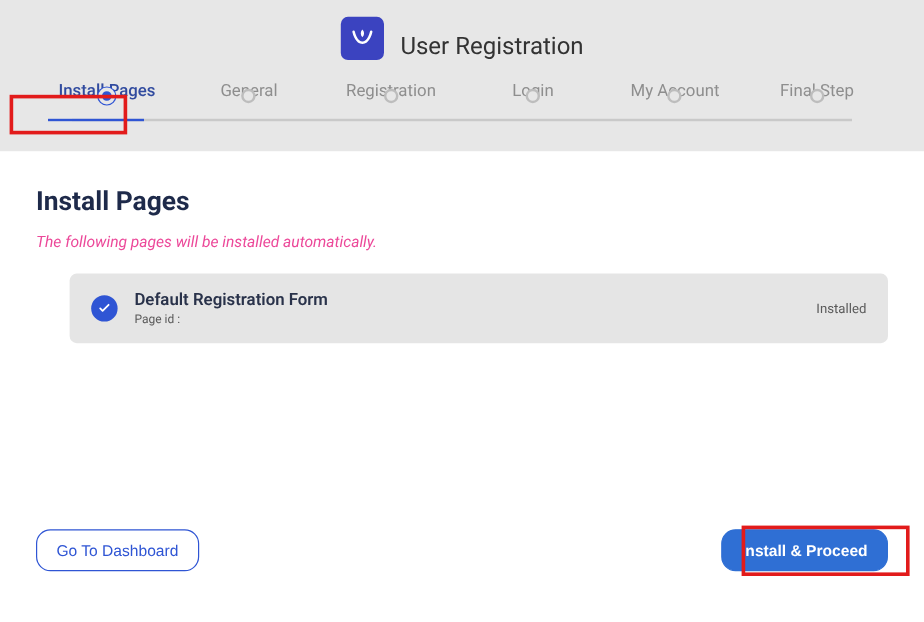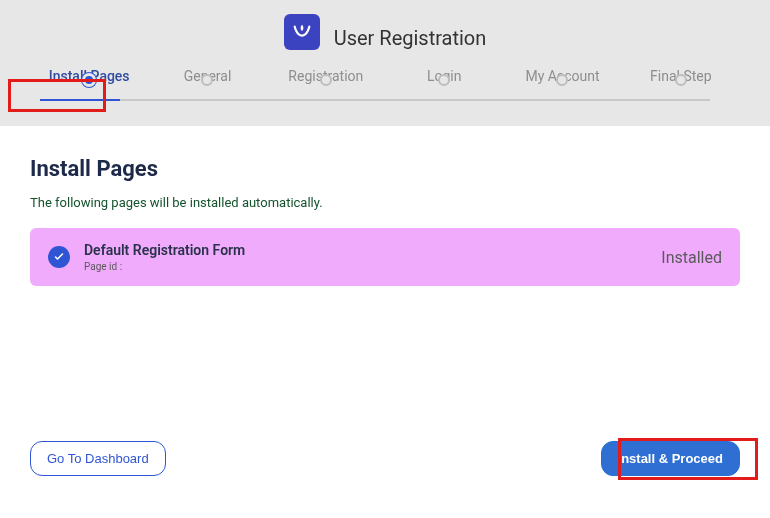--- a/index.html
+++ b/index.html
@@ -111,35 +111,37 @@
   .content {
     padding: 30px 30px 0 30px;
   }
   .page-title {
     font-size: 22px;
     font-weight: 700;
     color: #1e2a4a;
     margin-bottom: 14px;
   }
   .subtitle {
-    color: #14532d;
+    font-style: italic;
+    color: #ec4899;
     font-size: 13px;
     margin-bottom: 18px;
     margin-top: 13px;
   }
   .card {
     border-radius: 6px;
     padding: 14px 18px;
     margin-bottom: 12px;
     display: flex;
     align-items: center;
     gap: 14px;
   }
   .card.installed {
-    background: #f0abfc;
+    background: #e5e5e5;
+    margin-left: 28px;
   }
   .card.pending {
     background: #f7f7f7;
   }
   .check {
     width: 22px;
     height: 22px;
     border-radius: 50%;
     flex-shrink: 0;
     display: flex;
@@ -162,21 +164,21 @@
   .card.pending .card-title {
     color: #b7b7b7;
     font-weight: 500;
   }
   .card-sub {
     font-size: 10px;
     color: #5a5a5a;
     margin-top: 3px;
   }
   .card-status {
-    font-size: 16px;
+    font-size: 11px;
     color: #5a5a5a;
   }
   .footer {
     position: absolute;
     bottom: 42px;
     left: 30px;
     right: 30px;
     display: flex;
     justify-content: space-between;
     align-items: center;

